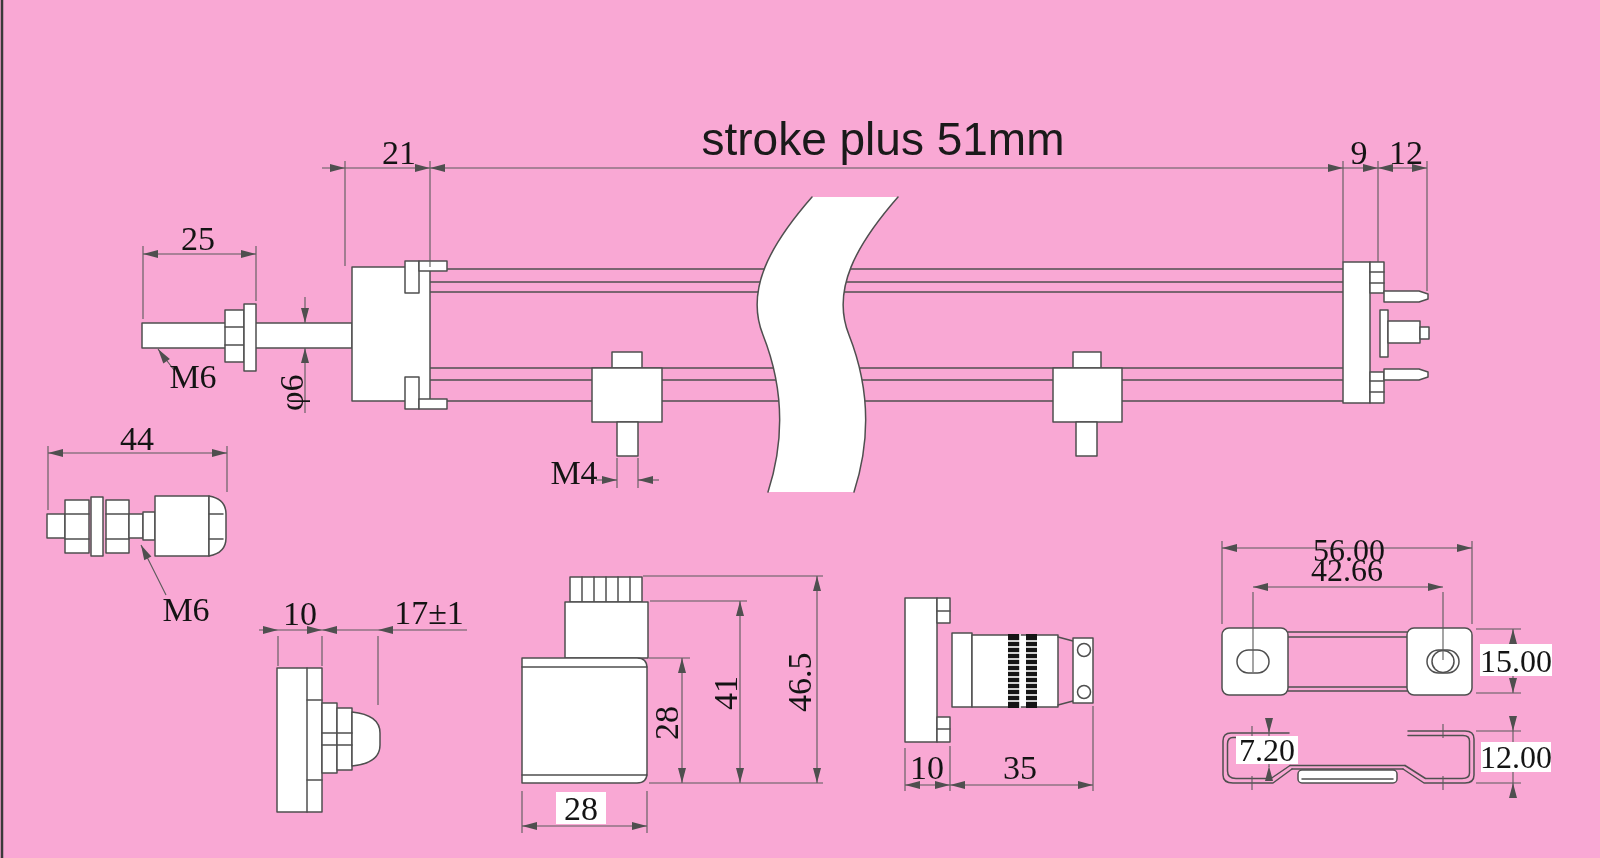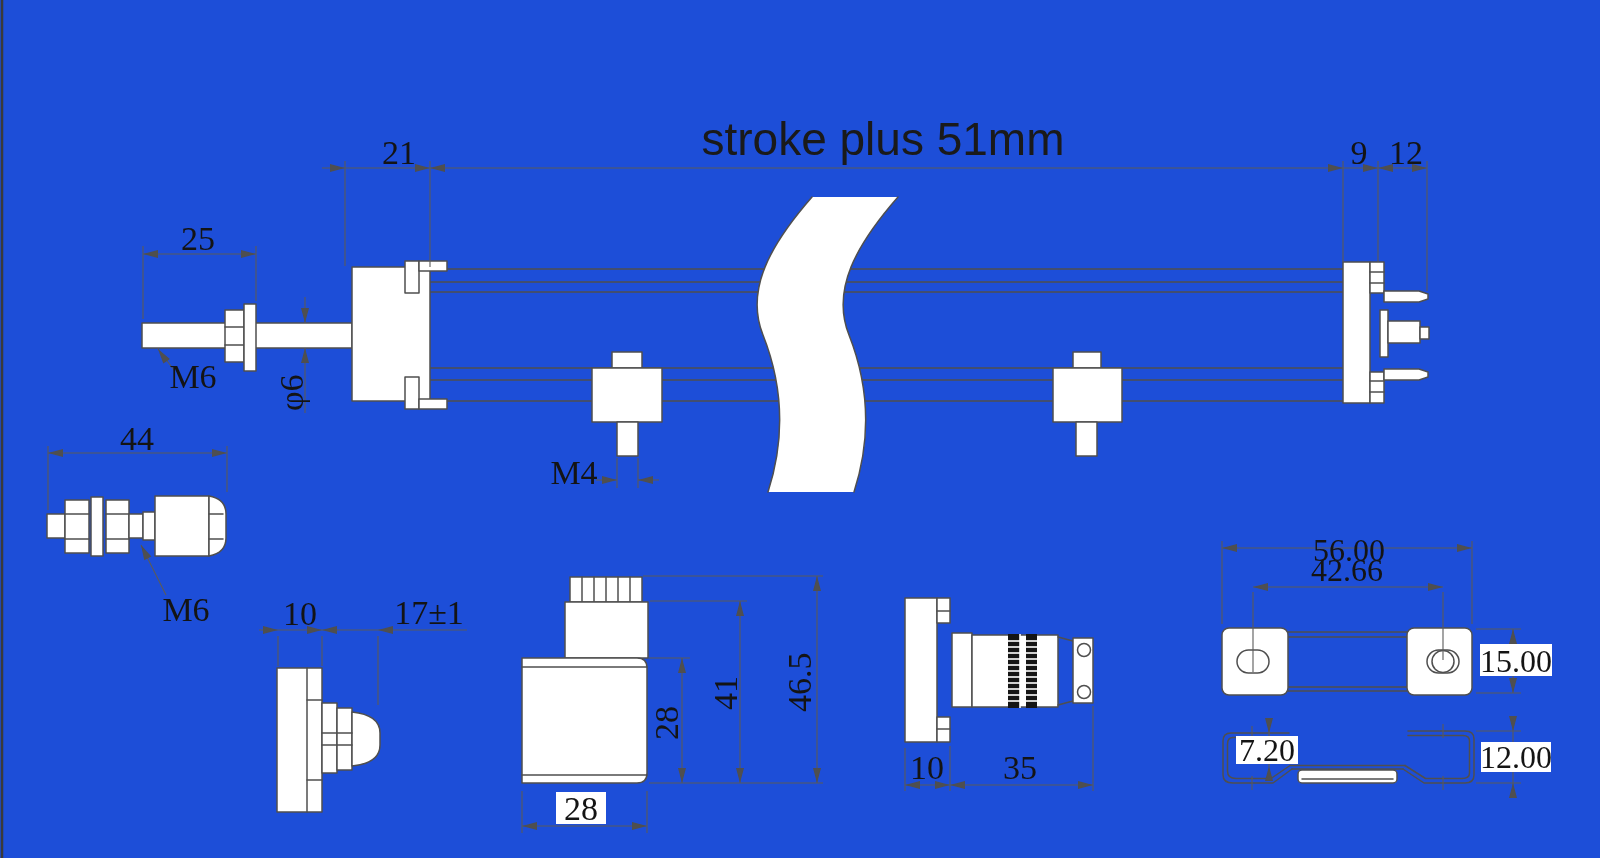--- a/index.html
+++ b/index.html
@@ -1,16 +1,16 @@
 <!DOCTYPE html>
 <html><head>
 <meta charset="utf-8">
 <style>
   html,body{margin:0;padding:0;background:#fff;}
-  .stage{width:1600px;height:858px;position:relative;background:#1d4ed8;overflow:hidden;}
+  .stage{width:1600px;height:858px;position:relative;background:#f9a8d4;overflow:hidden;}
   svg{display:block;}
   .ln  {stroke:#4f4f4f;stroke-width:1.5;fill:none;stroke-linecap:round;stroke-linejoin:round;}
   .lnf {stroke:#4f4f4f;stroke-width:1.5;fill:#ffffff;stroke-linejoin:round;}
   .dim {stroke:#5a5a5a;stroke-width:1.1;fill:none;stroke-linecap:butt;}
   .tri {fill:#4f4f4f;}
   .blk {fill:#151515;stroke:none;}
   .knl {stroke:#ffffff;stroke-width:1.6;}
   .wfill{fill:#ffffff;stroke:none;}
   text{fill:#141414;font-family:"Liberation Serif","DejaVu Serif",serif;}
   .dtx{font-size:34px;}

